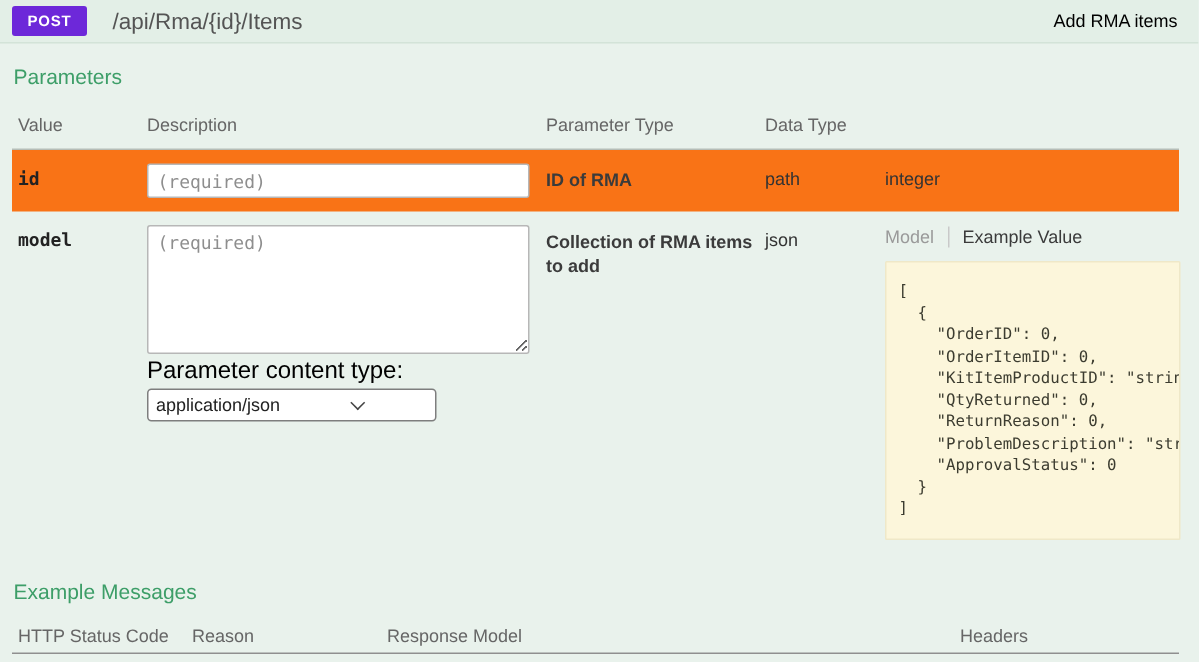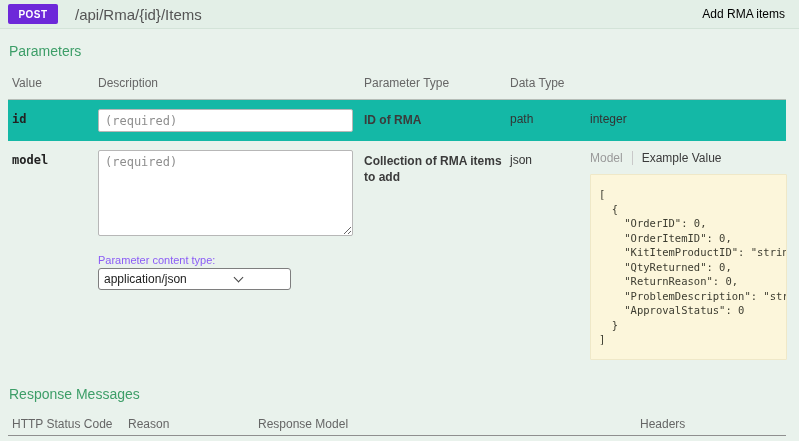--- a/index.html
+++ b/index.html
@@ -68,21 +68,21 @@
     margin-top:8px;
     border-bottom:1px solid #b5bdb7;
   }
   .param-head > div {
     color:#666;
     font-size:12px;
     padding:4px 6px 6px 0;
     line-height:14px;
   }
   .row-id {
-    background:#14b8a6;
+    background:#f97316;
     align-items:flex-start;
   }
   .param-grid > div { padding:9px 6px 9px 0; }
   .pname { font-size:12px; font-weight:bold; color:#222; padding-top:12px !important; }
   .pdesc { font-weight:bold; color:#3b3b3b; line-height:16px; padding-top:12px !important; }
   .ptype, .pdtype { color:#333; padding-top:12px !important; }
 
   input.param-input {
     width:255px;
     height:23px;
@@ -101,21 +101,21 @@
     border-radius:2px;
     background:#fff;
     font-family:"DejaVu Sans Mono", monospace;
     font-size:12px;
     padding:4px 6px;
     color:#333;
     resize:both;
   }
   input::placeholder, textarea::placeholder { color:#8e8e8e; opacity:1; }
 
-  .content-type-label { margin-top:15px; font-size:11px; color:#8b5cf6; }
+  .content-type-label { font-size:16px; color:#000000; }
   .select-wrap { position:relative; width:153px; margin-top:2px; }
   select.content-type-select {
     width:193px;
     height:22px;
     border:1px solid #7e7e7e;
     border-radius:3px;
     background:#fff;
     font-size:12px;
     color:#222;
     padding:0 20px 0 5px;
@@ -218,21 +218,21 @@
     "KitItemProductID": "string",
     "QtyReturned": 0,
     "ReturnReason": 0,
     "ProblemDescription": "string",
     "ApprovalStatus": 0
   }
 ]</pre>
     </div>
   </div>
 
-  <div class="section-title" style="margin-top:17px;">Response Messages</div>
+  <div class="section-title" style="margin-top:17px;">Example Messages</div>
 
   <div class="resp-grid resp-head">
     <div>HTTP Status Code</div>
     <div>Reason</div>
     <div>Response Model</div>
     <div>Headers</div>
   </div>
 
 </div>
 

